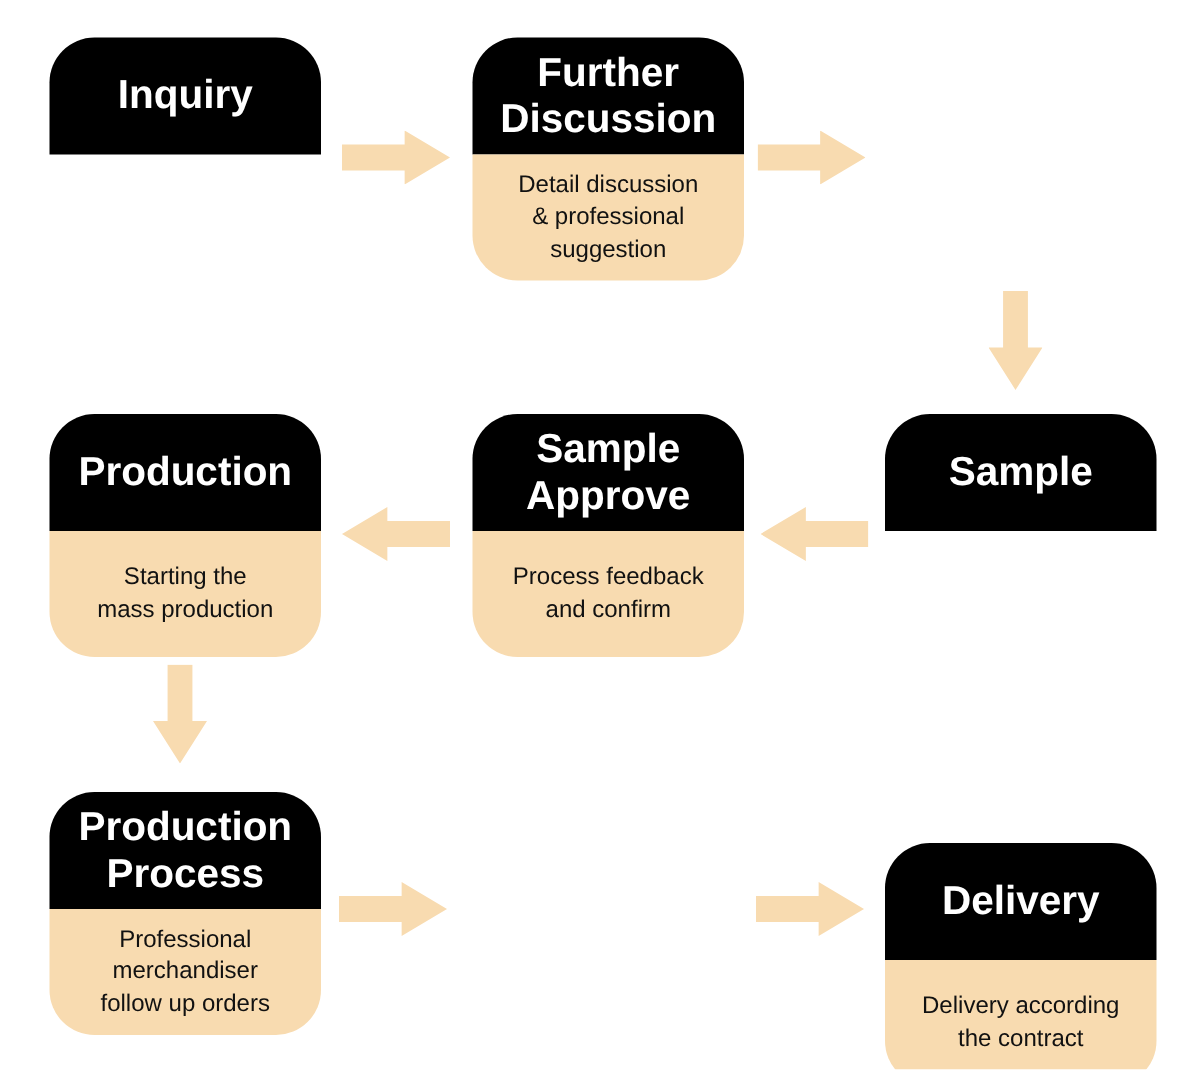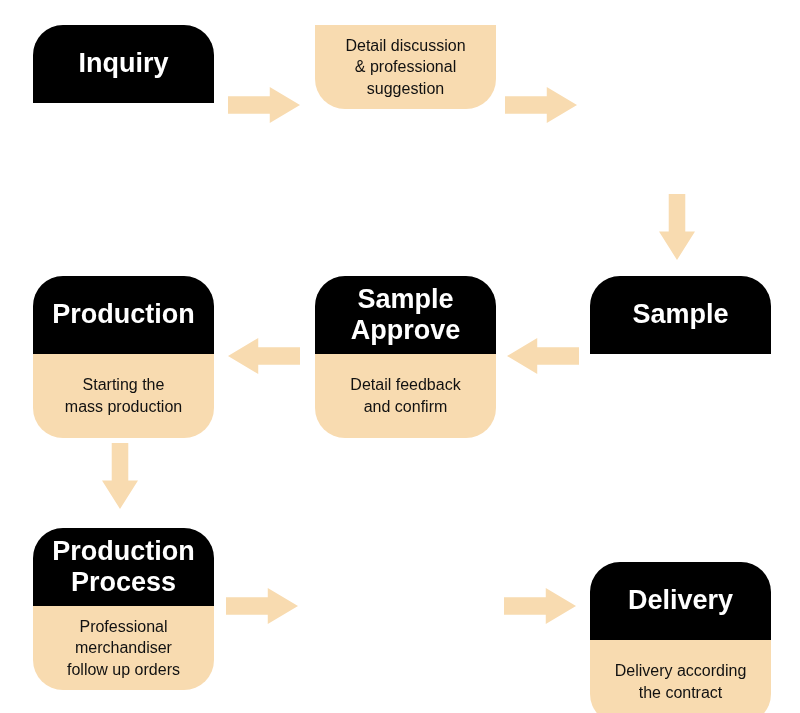--- a/index.html
+++ b/index.html
@@ -94,20 +94,24 @@
 
   <div class="card pos-r1c1">
     <div class="card-top">
       <div class="step-title">Inquiry</div>
     </div>
   </div>
 
   <div class="arrow arrow-h arrow-right pos-a1"></div>
 
   <div class="card pos-r1c2">
+    <div class="card-top">
+      <div class="step-title">Further
+Discussion</div>
+    </div>
     <div class="card-bottom">
       <div class="step-desc">Detail discussion
 &amp; professional
 suggestion</div>
     </div>
   </div>
 
   <div class="arrow arrow-h arrow-right pos-a2"></div>
 
 
@@ -124,21 +128,21 @@
   </div>
 
   <div class="arrow arrow-h arrow-left pos-a5"></div>
 
   <div class="card pos-r2c2">
     <div class="card-top">
       <div class="step-title">Sample
 Approve</div>
     </div>
     <div class="card-bottom">
-      <div class="step-desc">Detail feedback
+      <div class="step-desc">Process feedback
 and confirm</div>
     </div>
   </div>
 
   <div class="arrow arrow-h arrow-left pos-a4"></div>
 
   <div class="card pos-r2c3">
     <div class="card-top">
       <div class="step-title">Sample</div>
     </div>

